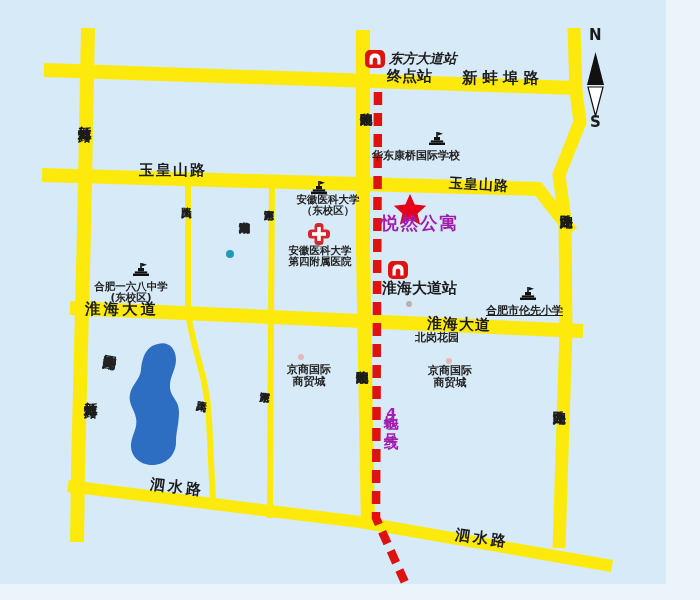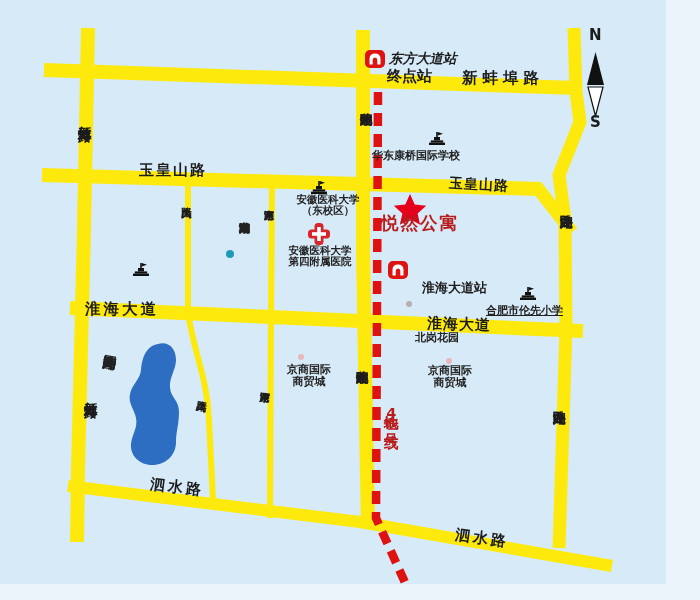--- a/index.html
+++ b/index.html
@@ -11,21 +11,21 @@
   }
   .edge{position:absolute;background:#ecf4fb;}
   #edge-right{right:0;top:0;width:34px;height:600px;}
   #edge-bottom{left:0;bottom:0;width:700px;height:16px;}
   svg{position:absolute;left:0;top:0;}
   .lbl{
     position:absolute;font-weight:bold;color:#1c1c1c;
     white-space:nowrap;line-height:1.05;
   }
   .vt{writing-mode:vertical-rl;text-orientation:upright;}
-  .red{color:#b91c1c;}
+  .red{color:#a21caf;}
   .poi{font-weight:bold;color:#222;}
   .ctr{text-align:center;}
 </style>
 </head>
 <body>
 
 <div id="stage">
   <div id="edge-right" class="edge"></div>
   <div id="edge-bottom" class="edge"></div>
 
@@ -107,21 +107,21 @@
       <polygon points="595.5,52 587,85 604,85" fill="#111"></polygon>
       <polygon points="588,87 603,87 595.5,116" fill="#fff" stroke="#111" stroke-width="1.2"></polygon>
     </g>
   </svg>
 
   <div class="lbl" style="left:589px;top:28px;font-size:15px;">N</div>
   <div class="lbl" style="left:590px;top:115px;font-size:15px;">S</div>
 
   <div class="lbl" style="left:389px;top:51px;font-size:13.5px;font-style:italic;">东方大道站</div>
   <div class="lbl" style="left:387px;top:69px;font-size:15px;">终点站</div>
-  <div class="lbl" style="left:382px;top:281px;font-size:13px;padding-left:40px;">淮海大道站</div>
+  <div class="lbl" style="left:382px;top:281px;font-size:15px;">淮海大道站</div>
   <div class="lbl vt red" style="left:383px;top:403px;font-size:14.5px;letter-spacing:1px;">地铁4号线</div>
 
   <div class="lbl" style="left:462px;top:70px;font-size:15.5px;letter-spacing:5px;">新蚌埠路</div>
   <div class="lbl" style="left:139px;top:163px;font-size:15px;letter-spacing:2px;">玉皇山路</div>
   <div class="lbl" style="left:449px;top:177px;font-size:14px;letter-spacing:1px;transform:rotate(3deg);">玉皇山路</div>
   <div class="lbl" style="left:85px;top:301px;font-size:15.5px;letter-spacing:3px;">淮海大道</div>
   <div class="lbl" style="left:427px;top:317px;font-size:15px;letter-spacing:1px;transform:rotate(2deg);">淮海大道</div>
   <div class="lbl" style="left:150px;top:480px;font-size:15px;letter-spacing:3px;transform:rotate(7deg);">泗水路</div>
   <div class="lbl" style="left:455px;top:531px;font-size:15px;letter-spacing:3px;transform:rotate(8deg);">泗水路</div>
 
@@ -140,20 +140,24 @@
 
   <div class="lbl poi" style="left:372px;top:150px;font-size:11px;">华东康桥国际学校</div>
   <div class="lbl poi ctr" style="left:283px;top:194px;font-size:10.5px;width:90px;">
     <span>安徽医科大学</span><br>
     <span>（东校区）</span>
   </div>
   <div class="lbl poi ctr" style="left:285px;top:245px;font-size:10.5px;width:70px;">
     <span>安徽医科大学</span><br>
     <span>第四附属医院</span>
   </div>
+  <div class="lbl poi ctr" style="left:80px;top:281px;font-size:10.5px;width:102px;">
+    <span>合肥一六八中学</span><br>
+    <span>(东校区)</span>
+  </div>
   <div class="lbl poi" style="left:486px;top:305px;font-size:11px;text-decoration:underline;">合肥市伦先小学</div>
   <div class="lbl poi" style="left:415px;top:298px;font-size:11px;margin-top:34px;">北岗花园</div>
   <div class="lbl poi ctr" style="left:283px;top:364px;font-size:11px;width:52px;">
     <span>京商国际</span><br>
     <span>商贸城</span>
   </div>
   <div class="lbl poi ctr" style="left:424px;top:365px;font-size:11px;width:52px;">
     <span>京商国际</span><br>
     <span>商贸城</span>
   </div>

